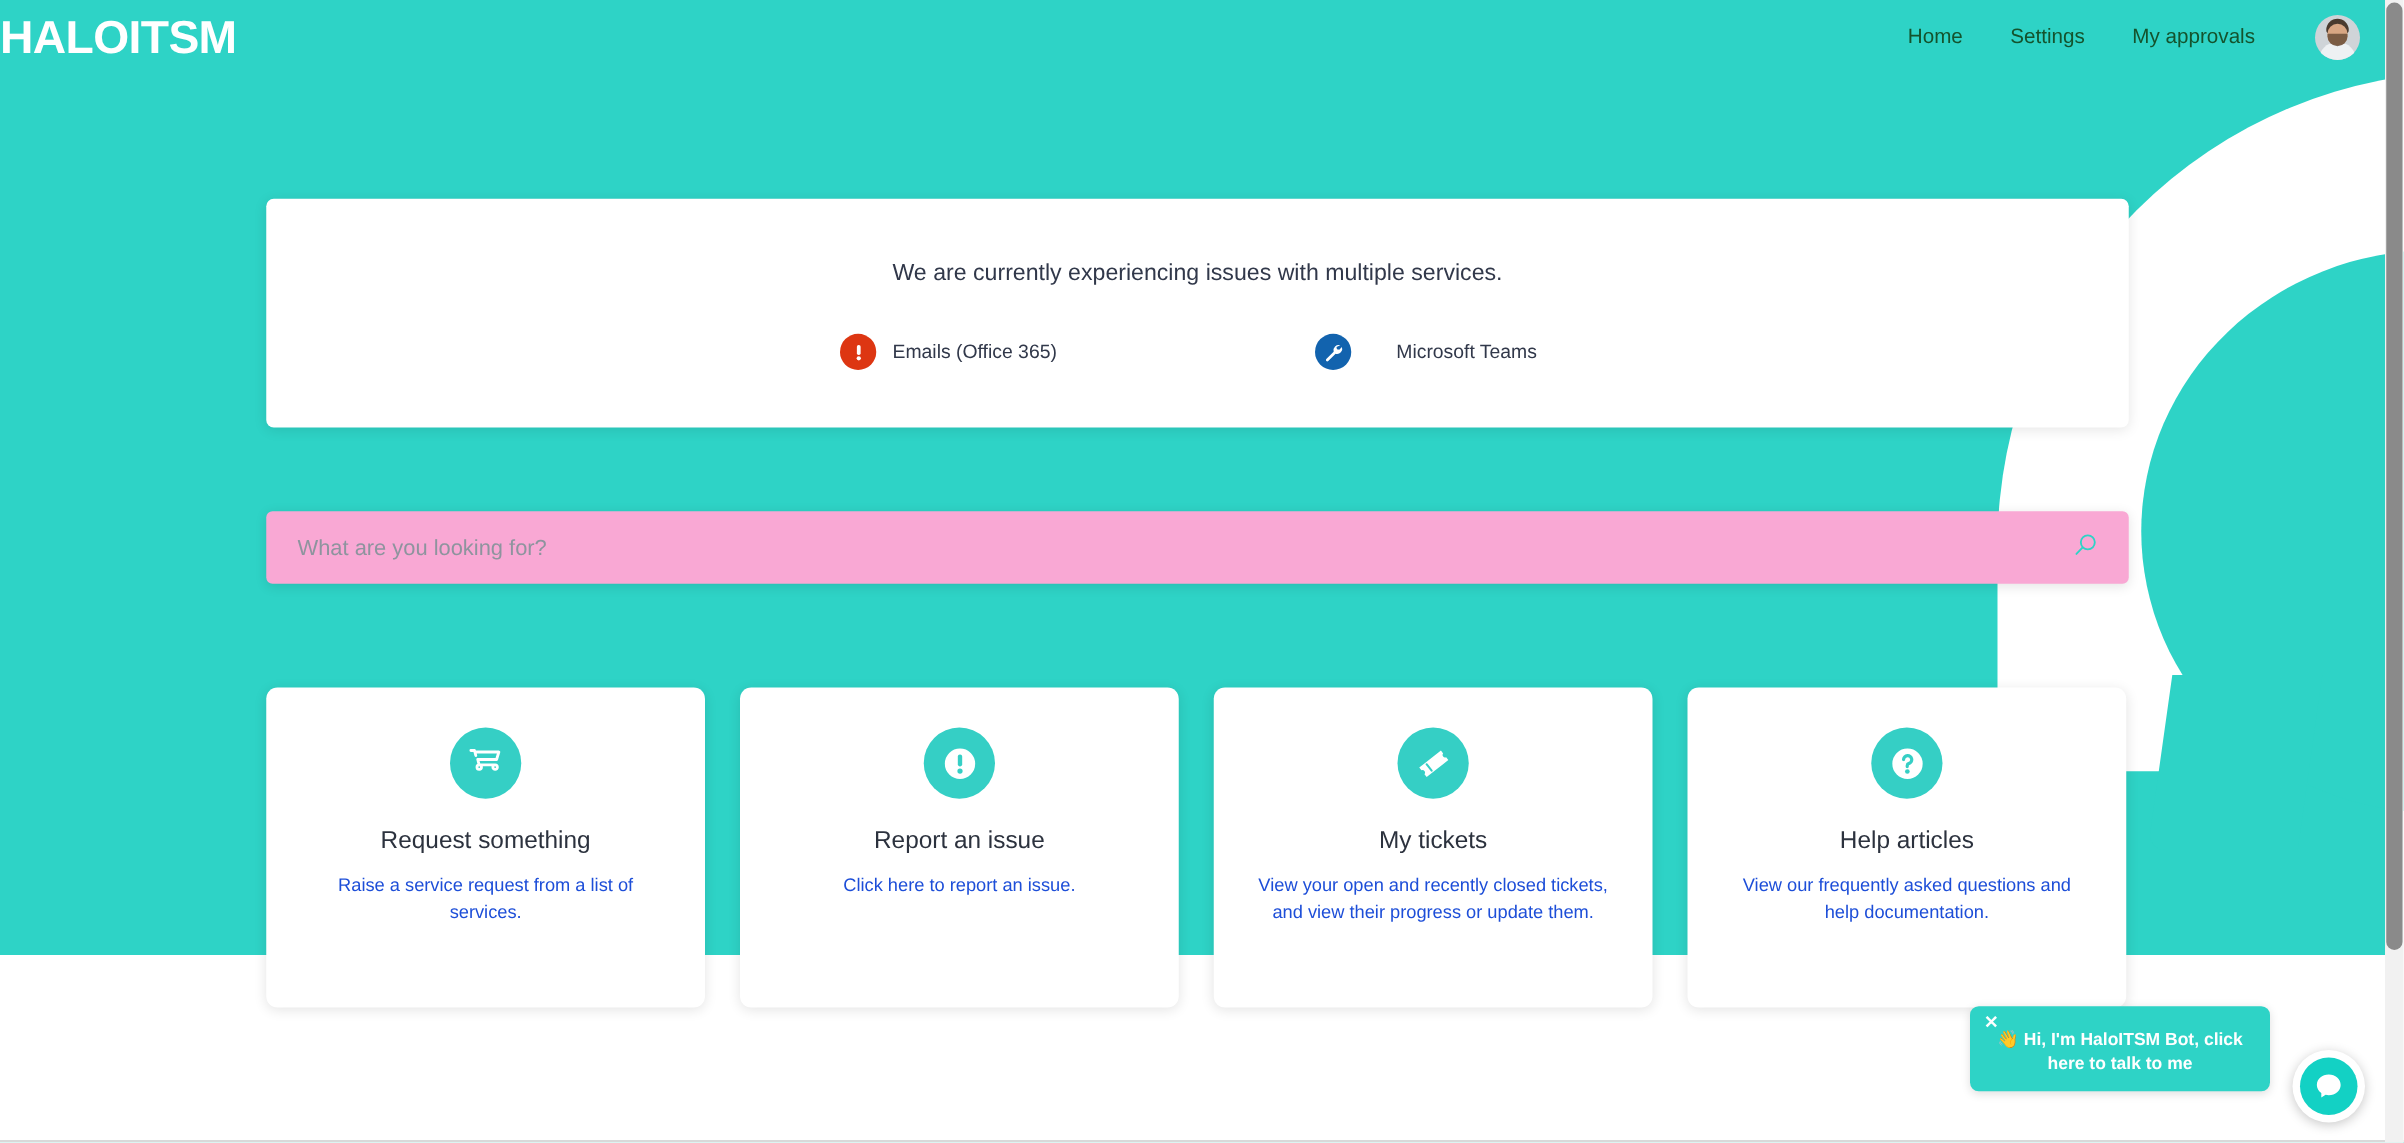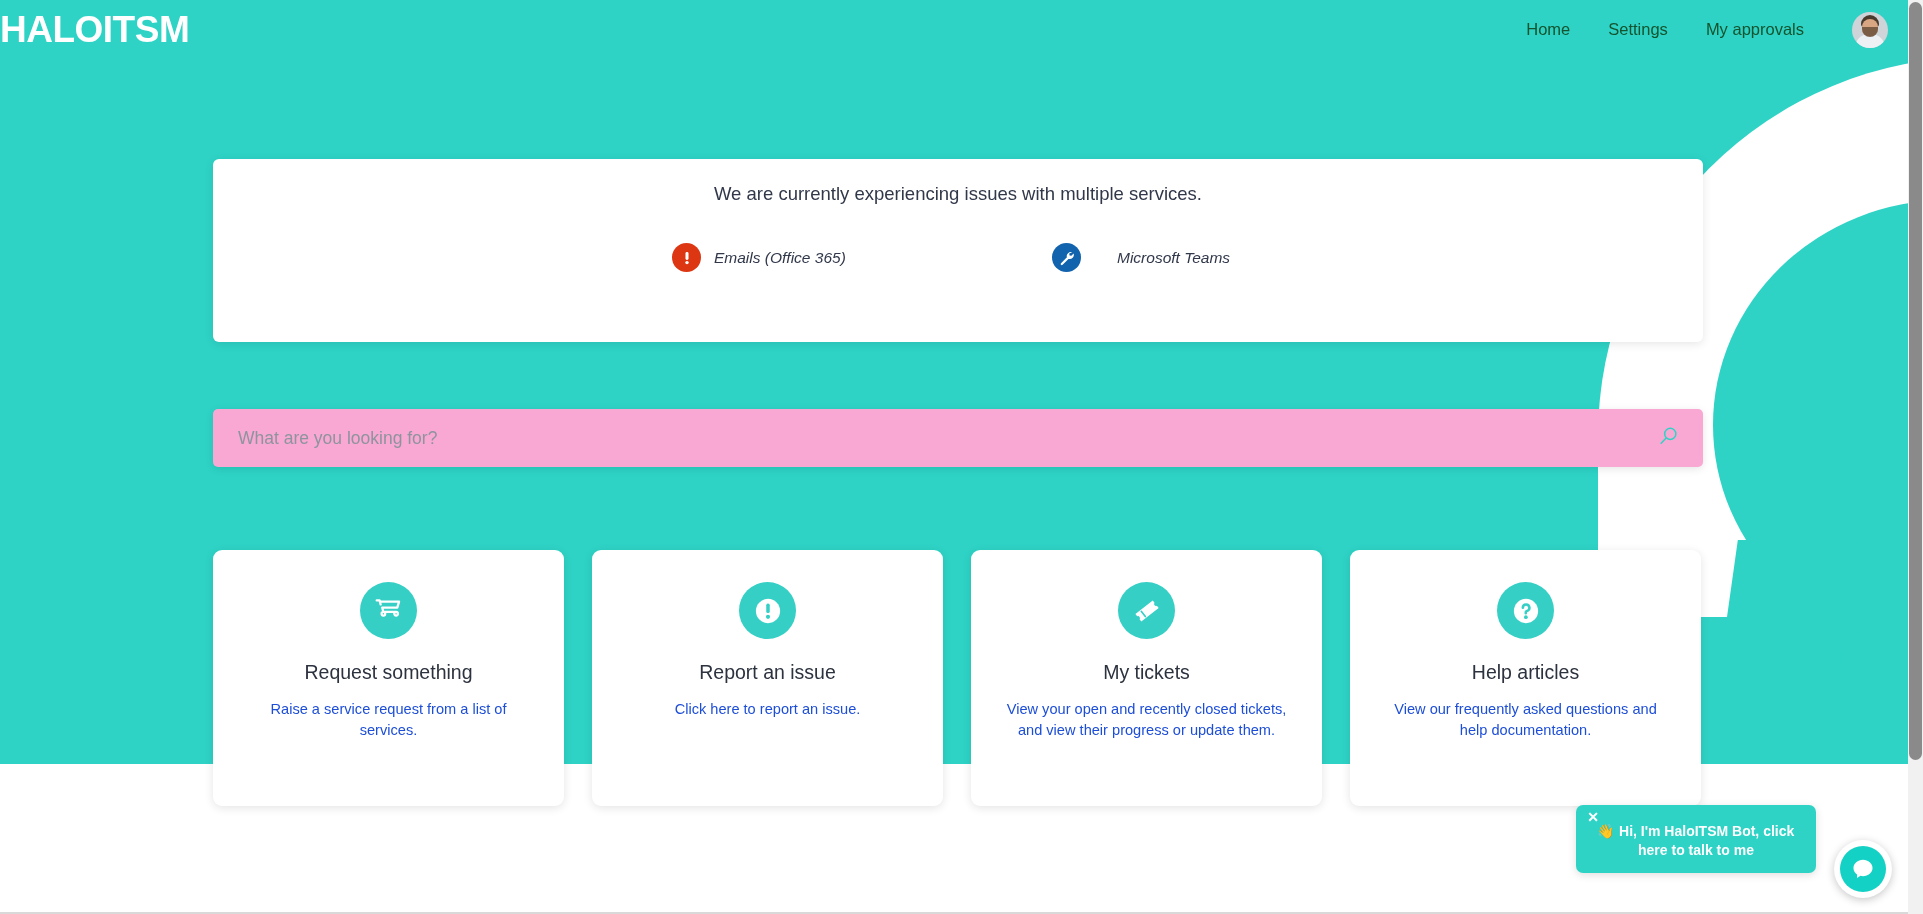--- a/index.html
+++ b/index.html
@@ -148,29 +148,28 @@
     height: 183px;
     background: #ffffff;
     border-radius: 6px;
     box-shadow: 0 2px 10px rgba(0,0,0,0.10);
     z-index: 20;
     display: flex;
     flex-direction: column;
     align-items: center;
   }
   .status-msg {
-    margin-top: 24px;
+    margin-top: 48px;
     font-size: 18.5px;
     color: #31384a;
   }
   .status-items {
     margin-top: 38px;
     display: flex;
     gap: 0px;
-    font-style: italic;
   }
   .status-item {
     display: flex;
     align-items: center;
     gap: 13px;
     width: 365px;
     justify-content: flex-start;
   }
   .status-item:first-child { padding-left: 79px; }
   .status-item:last-child  { padding-left: 94px; gap: 36px; }

